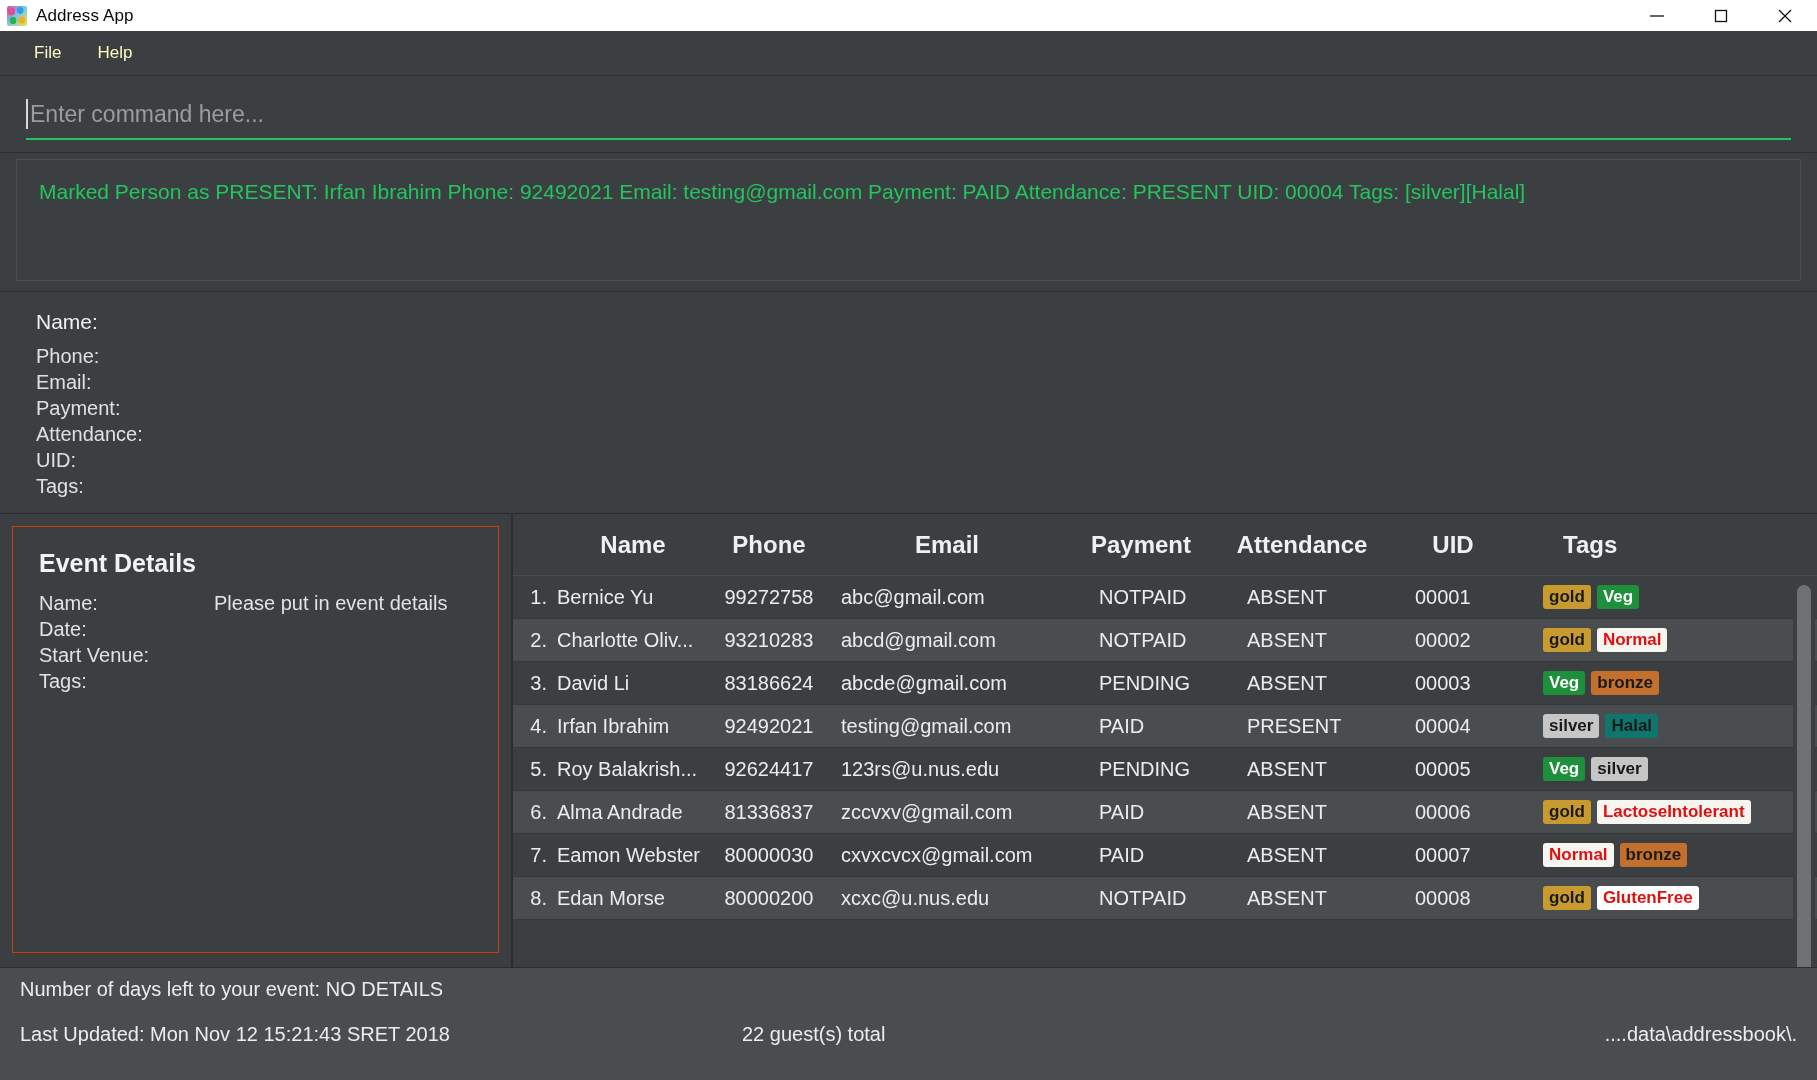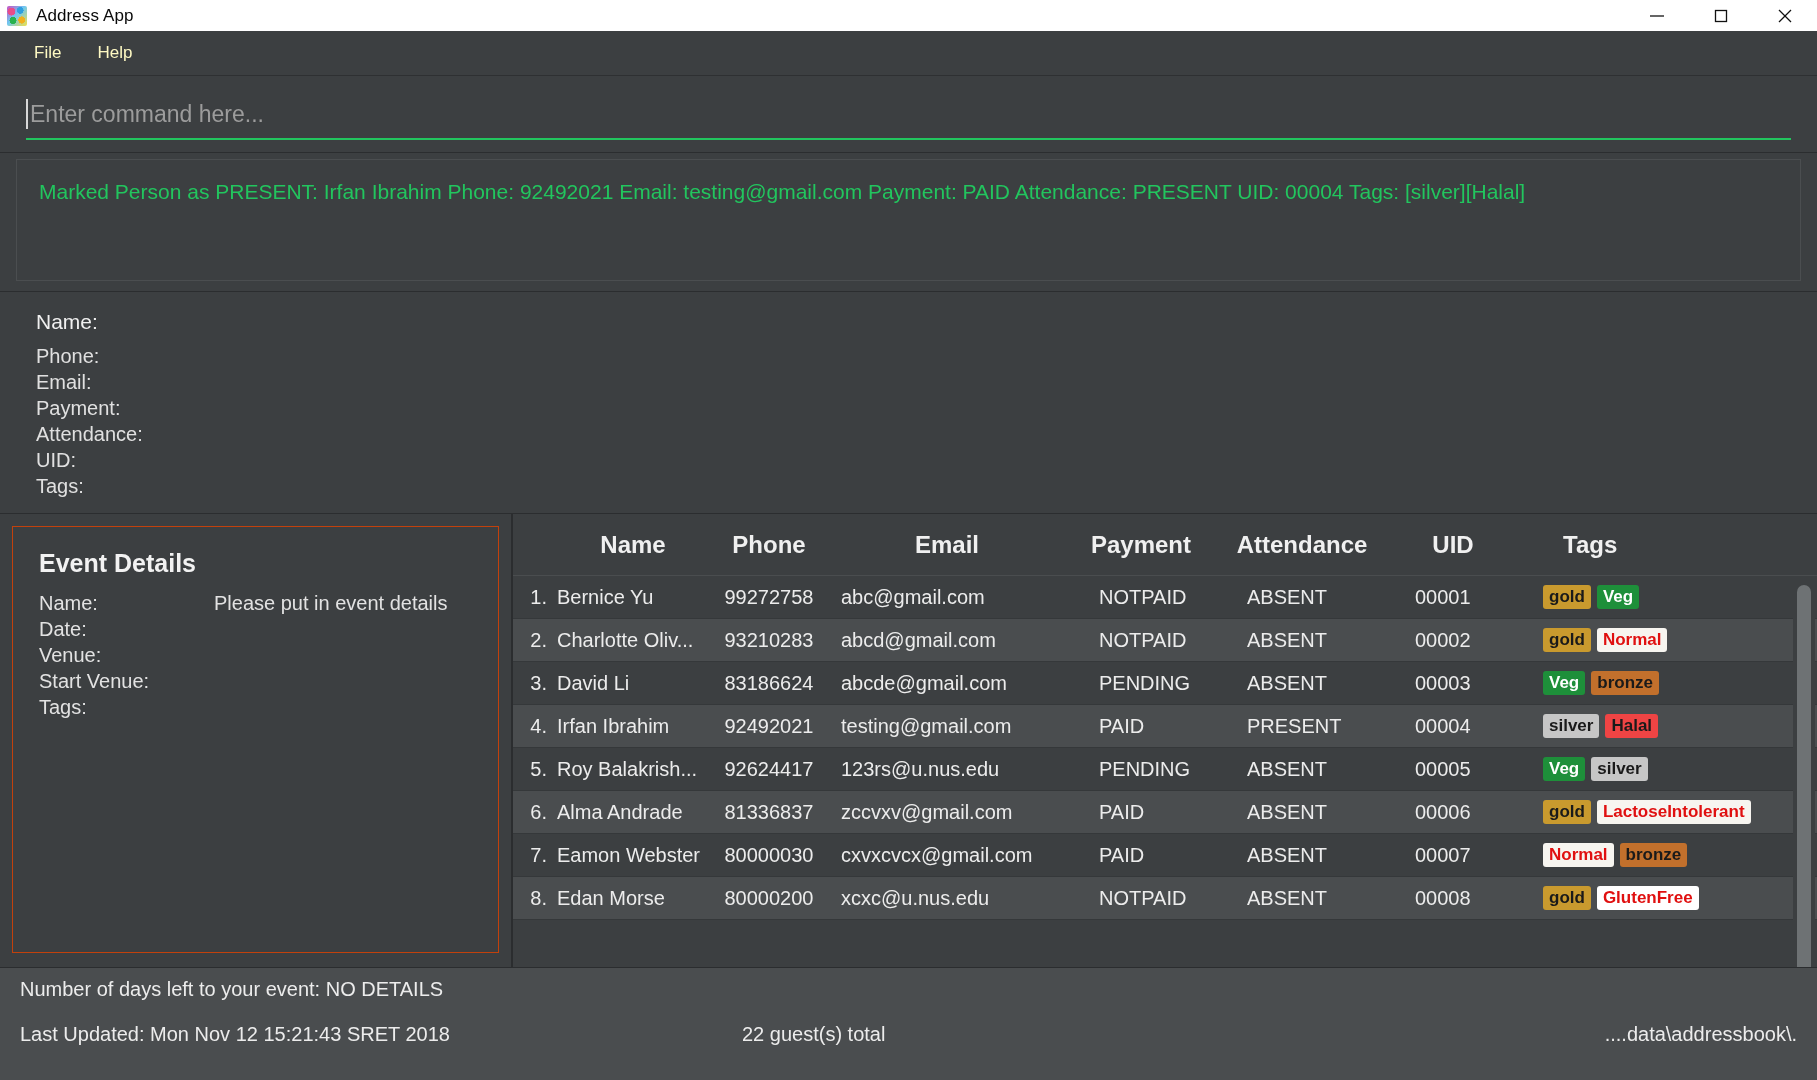--- a/index.html
+++ b/index.html
@@ -362,24 +362,20 @@
         <div class="event-title">Event Details</div>
         <div class="event-row">
           <span class="event-label">Name:</span>
           <span class="event-value">Please put in event details</span>
         </div>
         <div class="event-row">
           <span class="event-label">Date:</span>
           <span class="event-value"></span>
         </div>
         <div class="event-row">
-          <span class="event-label">Venue:</span>
-          <span class="event-value"></span>
-        </div>
-        <div class="event-row">
           <span class="event-label">Start Venue:</span>
           <span class="event-value"></span>
         </div>
         <div class="event-row">
           <span class="event-label">Tags:</span>
           <span class="event-value"></span>
         </div>
       </div>
     </div>
 
@@ -439,21 +435,21 @@
           <div class="trow alt">
             <div class="td c-idx">4.</div>
             <div class="td c-name">Irfan Ibrahim</div>
             <div class="td c-phone">92492021</div>
             <div class="td c-email">testing@gmail.com</div>
             <div class="td c-pay">PAID</div>
             <div class="td c-att">PRESENT</div>
             <div class="td c-uid">00004</div>
             <div class="td c-tags">
               <span class="tag" style="background: rgb(198, 198, 198); color: rgb(26, 26, 26);">silver</span>
-              <span class="tag" style="background: #ef4444; color: rgb(26, 26, 26);">Halal</span>
+              <span class="tag" style="background: #0f766e; color: rgb(26, 26, 26);">Halal</span>
             </div>
           </div>
           <div class="trow">
             <div class="td c-idx">5.</div>
             <div class="td c-name">Roy Balakrish...</div>
             <div class="td c-phone">92624417</div>
             <div class="td c-email">123rs@u.nus.edu</div>
             <div class="td c-pay">PENDING</div>
             <div class="td c-att">ABSENT</div>
             <div class="td c-uid">00005</div>

